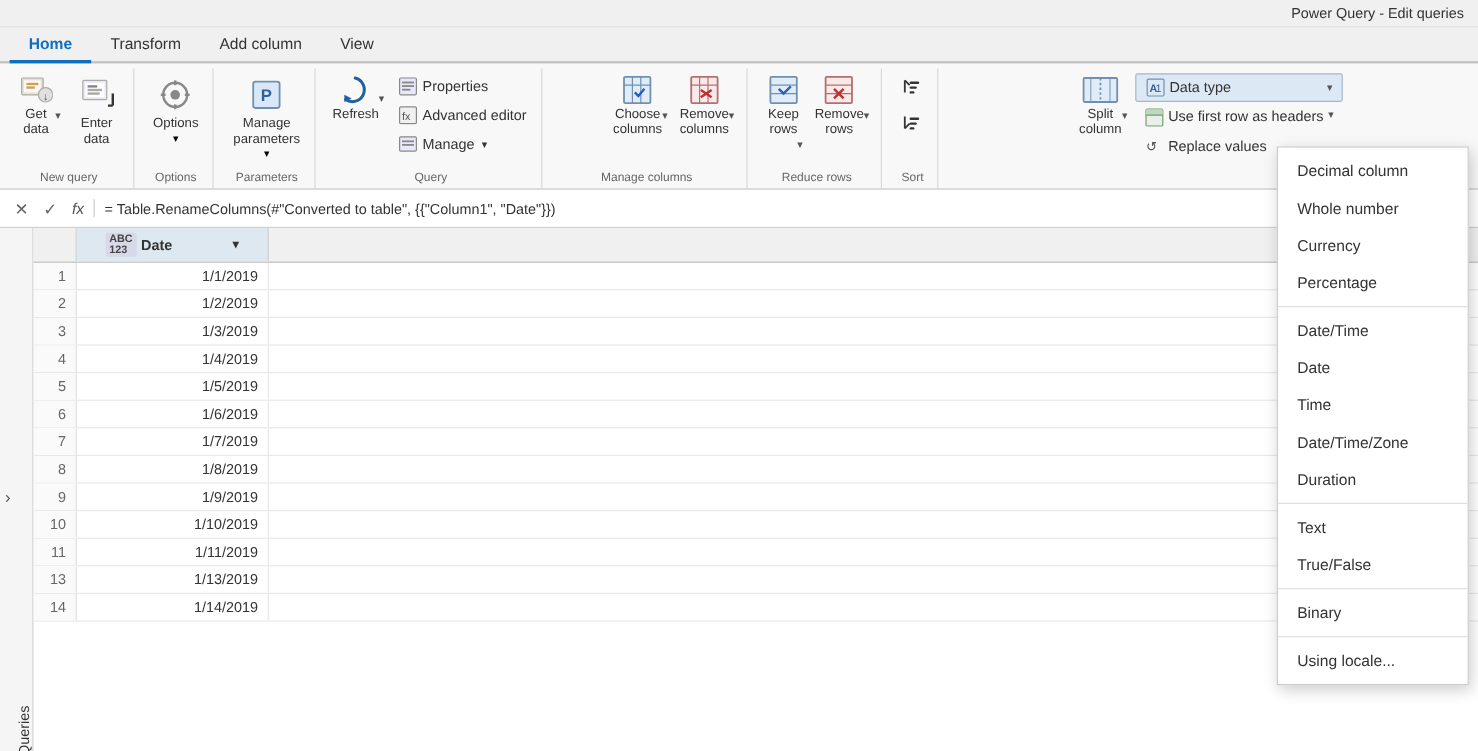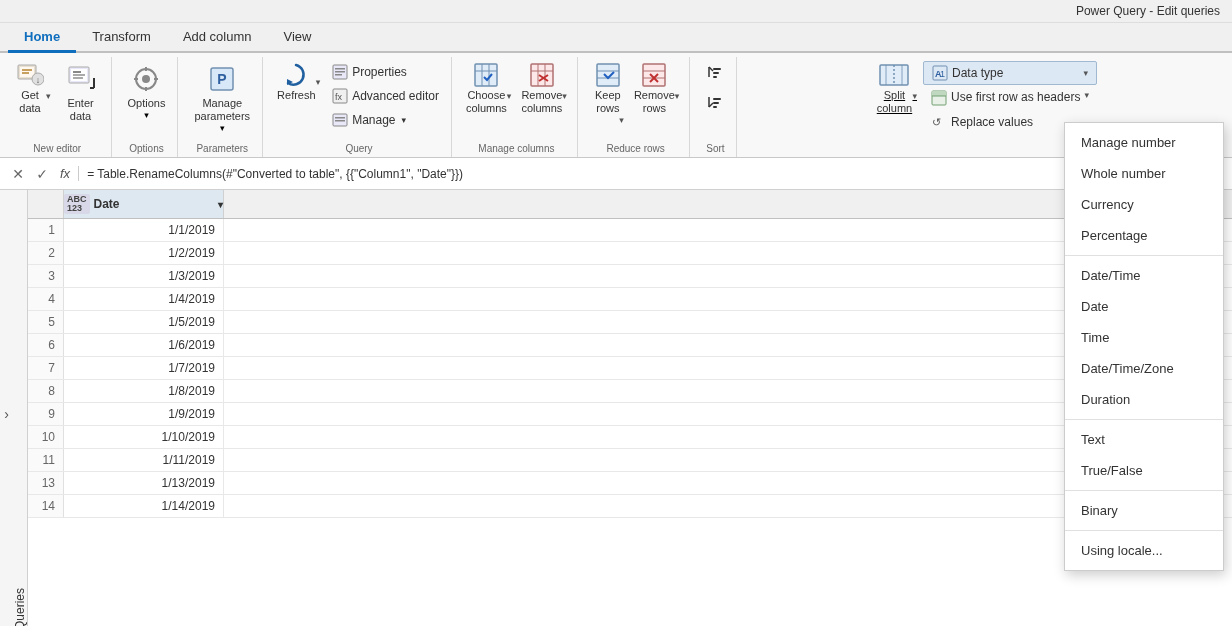--- a/index.html
+++ b/index.html
@@ -185,21 +185,21 @@
     
     .data-grid {
       flex: 1;
       overflow: auto;
       background: white;
     }
     .col-header {
       display: flex;
       align-items: center;
       gap: 4px;
-      padding: 4px 0;
+      padding: 4px 24px;
       border-right: 1px solid #d0d0d0;
       font-size: 12px;
       font-weight: 600;
       color: #333;
       background: #dde8f0;
       min-width: 160px;
     }
     .grid-row {
       display: flex;
       border-bottom: 1px solid #e8e8e8;
@@ -318,21 +318,21 @@
             <rect x="7" y="7" width="8" height="2" fill="#888"></rect>
             <rect x="7" y="10" width="12" height="2" fill="#aaa"></rect>
             <rect x="7" y="13" width="10" height="2" fill="#aaa"></rect>
             <line x1="28" y1="14" x2="28" y2="24" stroke="#333" stroke-width="2"></line>
             <line x1="24" y1="24" x2="28" y2="24" stroke="#333" stroke-width="2"></line>
           </svg>
         </div>
         <span class="btn-label">Enter<br>data</span>
       </button>
     </div>
-    <div class="ribbon-group-label">New editor</div>
+    <div class="ribbon-group-label">New query</div>
   </div>
 
   <div class="ribbon-group">
     <div class="ribbon-group-buttons">
       <button class="ribbon-btn-large">
         <div class="btn-icon">
           <svg width="30" height="30" viewBox="0 0 30 30">
             <circle cx="15" cy="15" r="10" fill="none" stroke="#888" stroke-width="2"></circle>
             <circle cx="15" cy="15" r="4" fill="#888"></circle>
             <rect x="14" y="3" width="2" height="4" fill="#888"></rect>
@@ -416,21 +416,21 @@
         </button>
       </div>
     </div>
     <div class="ribbon-group-label">Query</div>
   </div>
 
   <div class="ribbon-group">
     <div class="ribbon-group-buttons">
 
       <div style="display:flex;flex-direction:column;align-items:center;cursor:pointer;padding:2px 4px;">
-        <div style="display:flex;align-items:center;">
+        <div style="display:flex;align-items:center;margin-left:45px;">
           <div style="display:flex;flex-direction:column;align-items:center;">
             <div style="width:32px;height:28px;display:flex;align-items:center;justify-content:center;">
               <svg width="28" height="28" viewBox="0 0 28 28">
                 <rect x="3" y="3" width="22" height="22" rx="1" fill="#e0ecf8" stroke="#7090b0" stroke-width="1.5"></rect>
                 <line x1="10" y1="3" x2="10" y2="25" stroke="#7090b0" stroke-width="1"></line>
                 <line x1="17" y1="3" x2="17" y2="25" stroke="#7090b0" stroke-width="1"></line>
                 <line x1="3" y1="10" x2="25" y2="10" stroke="#7090b0" stroke-width="1"></line>
                 <polyline points="12,16 15,19 20,13" stroke="#2060c0" stroke-width="2" fill="none"></polyline>
               </svg>
             </div>
@@ -524,21 +524,21 @@
           <rect x="7" y="13" width="4" height="2" fill="#333" rx="1"></rect>
         </svg>
       </button>
     </div>
     <div class="ribbon-group-label">Sort</div>
   </div>
 
   <div class="ribbon-group" style="border-right:none;flex:1;">
     <div class="ribbon-group-buttons" style="align-items:flex-start;">
 
-      <div style="display:flex;flex-direction:column;align-items:center;cursor:pointer;padding:2px 4px;text-decoration:underline;">
+      <div style="display:flex;flex-direction:column;align-items:center;cursor:pointer;padding:2px 4px;">
         <div style="display:flex;align-items:center;">
           <div style="display:flex;flex-direction:column;align-items:center;">
             <div style="width:36px;height:28px;display:flex;align-items:center;justify-content:center;">
               <svg width="32" height="28" viewBox="0 0 32 28">
                 <rect x="2" y="4" width="28" height="20" rx="1" fill="#e0ecf8" stroke="#7090b0" stroke-width="1.5"></rect>
                 <line x1="16" y1="4" x2="16" y2="24" stroke="#7090b0" stroke-width="1.5" stroke-dasharray="2,2"></line>
                 <line x1="8" y1="4" x2="8" y2="24" stroke="#7090b0" stroke-width="0.8"></line>
                 <line x1="24" y1="4" x2="24" y2="24" stroke="#7090b0" stroke-width="0.8"></line>
               </svg>
             </div>
@@ -661,21 +661,21 @@
         <div class="grid-row">
       <div class="row-num">14</div>
       <div class="row-cell">1/14/2019</div>
     </div>
       </div>
   </div>
 
 </div>
 
 <div class="dropdown-menu" id="datatype-menu">
-<div class="menu-item">Manage number</div>
+<div class="menu-item">Decimal column</div>
     <div class="menu-item">Whole number</div>
     <div class="menu-item">Currency</div>
     <div class="menu-item">Percentage</div>
     <div class="menu-separator"></div>
     <div class="menu-item">Date/Time</div>
     <div class="menu-item">Date</div>
     <div class="menu-item">Time</div>
     <div class="menu-item">Date/Time/Zone</div>
     <div class="menu-item">Duration</div>
     <div class="menu-separator"></div>

